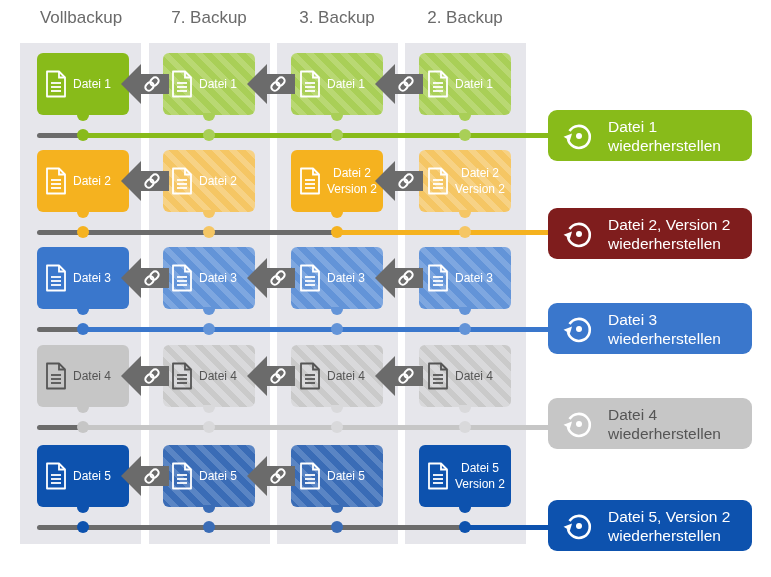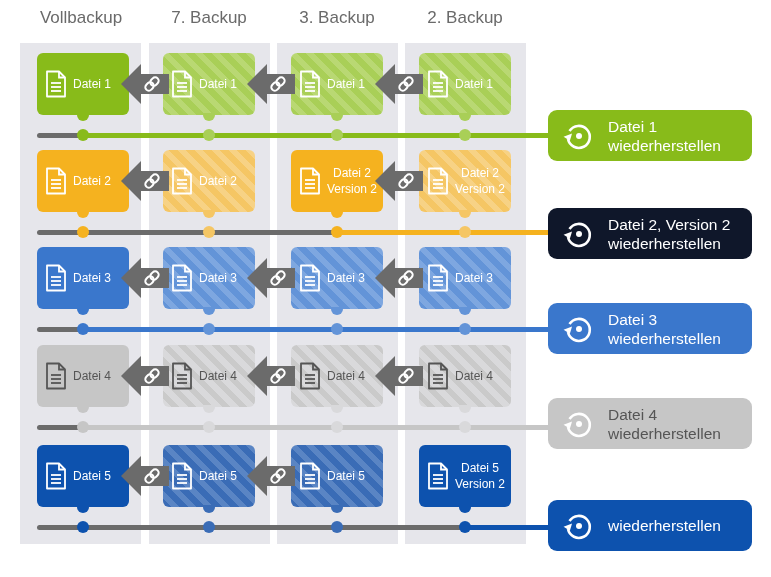--- a/index.html
+++ b/index.html
@@ -194,21 +194,21 @@
           <rect x="-1" y="-3.5" width="9" height="7" rx="3.5"></rect>
         </g>
       </svg></div>
     <div class="arrow" style="left: 375px; top: 157px;"><svg viewBox="0 0 48 48" width="48" height="48">
         <polygon points="0,24 20,4 20,14 48,14 48,34 20,34 20,44" fill="#6b6b6b"></polygon>
         <g transform="translate(31,24) rotate(-45)" fill="none" stroke="#fff" stroke-width="2">
           <rect x="-8" y="-3.5" width="9" height="7" rx="3.5"></rect>
           <rect x="-1" y="-3.5" width="9" height="7" rx="3.5"></rect>
         </g>
       </svg></div>
-    <div class="restore-btn" style="top: 208px; background: #0f172a;">
+    <div class="restore-btn" style="top: 208px; background: #7f1d1d;">
       <span class="ico"><svg viewBox="0 0 32 32" width="32" height="32">
           <path d="M7.5 11 A11 11 0 1 1 6 19" fill="none" stroke="#fff" stroke-width="2.6"></path>
           <polygon points="2,15 11,15 6.5,21" fill="#fff" transform="rotate(-20 6.5 17)"></polygon>
           <circle cx="17" cy="16" r="3" fill="#fff"></circle>
         </svg></span>
       <div>
         <div>Datei 2, Version 2</div>
         <div>wiederherstellen</div>
       </div>
     </div>
@@ -465,16 +465,17 @@
           <rect x="-1" y="-3.5" width="9" height="7" rx="3.5"></rect>
         </g>
       </svg></div>
     <div class="restore-btn" style="top: 500px; background: rgb(13, 82, 174);">
       <span class="ico"><svg viewBox="0 0 32 32" width="32" height="32">
           <path d="M7.5 11 A11 11 0 1 1 6 19" fill="none" stroke="#fff" stroke-width="2.6"></path>
           <polygon points="2,15 11,15 6.5,21" fill="#fff" transform="rotate(-20 6.5 17)"></polygon>
           <circle cx="17" cy="16" r="3" fill="#fff"></circle>
         </svg></span>
       <div>
+        <div>Datei 5, Version 2</div>
         <div>wiederherstellen</div>
       </div>
     </div>
   </div>
 
 </body></html>

